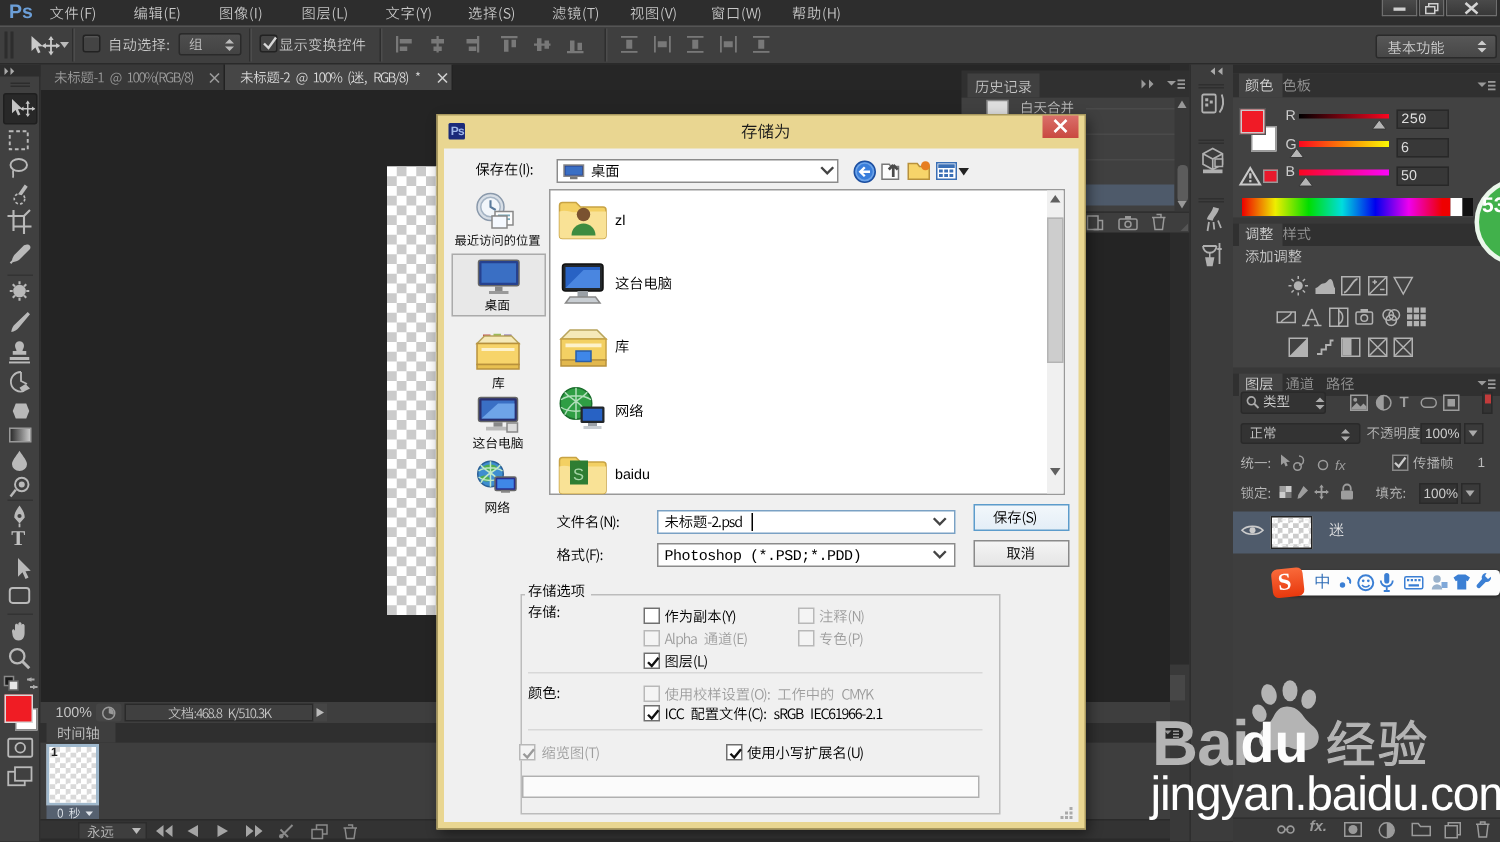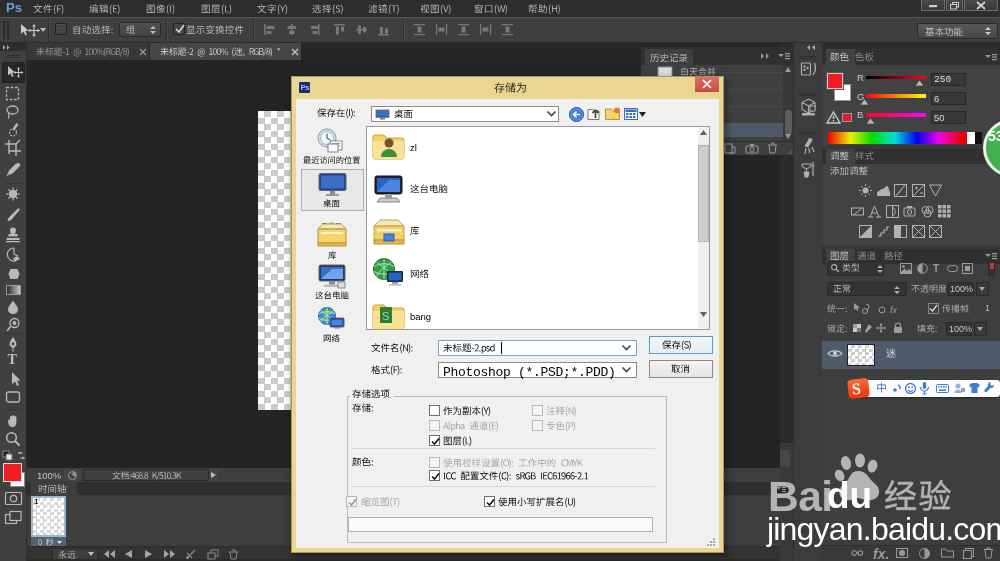--- a/index.html
+++ b/index.html
@@ -1164,21 +1164,21 @@
     <g fill="#b4b4b4" stroke="#b4b4b4" stroke-width="25">
       <use href="#g7ecf" transform="translate(0 29.04)scale(0.03300)"></use>
       <use href="#g9a8c" transform="translate(34.5 29.04)scale(0.03300)"></use>
     </g>
   </svg>
 <div class="a tx" style="left:767px;top:510.5px;font-size:32px;color:#ffffff;font-family:'Liberation Sans', sans-serif;font-weight:normal;letter-spacing:-0.8px;z-index:20">jingyan.baidu.com</div>
 <div class="a" style="left:822px;top:545px;width:178px;height:16px;background:#393939;border-top:1px solid #2f2f2f"></div>
 <svg class="t" style="left:851px;top:550px" width="13" height="6" viewBox="0 0 13 6">
     <path d="M1 3 a2.3 2.3 0 0 1 4.6 0 a2.3 2.3 0 0 1 -4.6 0 M7 3 a2.3 2.3 0 0 1 4.6 0 a2.3 2.3 0 0 1 -4.6 0 M5 3 h3" stroke="#9a9a9a" fill="none" stroke-width="1.1"></path>
   </svg>
-<div class="a tx" style="left:873px;top:546px;font-size:14px;color:#9a9a9a;font-family:'Liberation Sans', sans-serif;font-weight:bold;font-style:italic">fx.</div>
+<div class="a tx" style="left:873px;top:546px;font-size:10px;color:#9a9a9a;font-family:'Liberation Sans', sans-serif;font-weight:bold;font-style:italic">fx.</div>
 <svg class="t" style="left:896px;top:548px" width="12" height="10" viewBox="0 0 12 10">
     <rect x="0.5" y="0.5" width="11" height="9" fill="none" stroke="#9a9a9a"></rect>
     <circle cx="6" cy="5" r="3" fill="#9a9a9a"></circle>
   </svg>
 <svg class="t" style="left:919px;top:548px" width="11" height="11" viewBox="0 0 11 11">
     <circle cx="5.5" cy="5.5" r="5" fill="none" stroke="#9a9a9a"></circle>
     <path d="M5.5 0.5 a5 5 0 0 1 0 10 Z" fill="#9a9a9a"></path>
   </svg>
 <svg class="t" style="left:941px;top:548px" width="13" height="10" viewBox="0 0 13 10">
     <path d="M0.5 1 h4 l1.5 2 h6.5 v6 h-12 Z" fill="none" stroke="#9a9a9a"></path>
@@ -1396,21 +1396,21 @@
       <use href="#g7f51" transform="translate(0 8.36)scale(0.00950)"></use>
       <use href="#g7edc" transform="translate(9.5 8.36)scale(0.00950)"></use>
     </g>
   </svg>
 <svg class="t" style="left:372px;top:301px;z-index:53" width="33" height="31" viewBox="0 0 33 31">
     <path d="M1 6 a2 2 0 0 1 2 -2 H12 L15 7 H30 a2 2 0 0 1 2 2 V26 a2 2 0 0 1 -2 2 H3 a2 2 0 0 1 -2 -2 Z" fill="#f3d063" stroke="#c8a344"></path>
     <path d="M1 10 C6 8 10 12 15 10 H32 V26 a2 2 0 0 1 -2 2 H3 a2 2 0 0 1 -2 -2 Z" fill="#f9e296"></path>
     <rect x="8" y="6" width="12" height="16" fill="#2e7d32"></rect>
     <text x="10" y="19" font-size="11" fill="#a5d6a7" font-family="Liberation Sans">S</text>
   </svg>
-<div class="a tx" style="left:410px;top:312px;font-size:9.5px;color:#000;font-family:'Liberation Sans', sans-serif;font-weight:normal;z-index:53">bang</div>
+<div class="a tx" style="left:410px;top:312px;font-size:9.5px;color:#000;font-family:'Liberation Sans', sans-serif;font-weight:normal;z-index:53">baidu</div>
 <svg class="t" style="left:371px;top:343px;z-index:52" width="41.82" height="10.45" viewBox="0 0 41.82 10.45">
     <g fill="#000">
       <use href="#g6587" transform="translate(0 8.36)scale(0.00950)"></use>
       <use href="#g4ef6" transform="translate(9.5 8.36)scale(0.00950)"></use>
       <use href="#g540d" transform="translate(19 8.36)scale(0.00950)"></use>
       <use href="#g28" transform="translate(28.5 8.36)scale(0.00950)"></use>
       <use href="#g4e" transform="translate(31.17 8.36)scale(0.00950)"></use>
       <use href="#g29" transform="translate(36.97 8.36)scale(0.00950)"></use>
       <use href="#g3a" transform="translate(39.64 8.36)scale(0.00950)"></use>
     </g>
@@ -1437,21 +1437,21 @@
     <g fill="#000">
       <use href="#g683c" transform="translate(0 8.36)scale(0.00950)"></use>
       <use href="#g5f0f" transform="translate(9.5 8.36)scale(0.00950)"></use>
       <use href="#g28" transform="translate(19 8.36)scale(0.00950)"></use>
       <use href="#g46" transform="translate(21.67 8.36)scale(0.00950)"></use>
       <use href="#g29" transform="translate(26.08 8.36)scale(0.00950)"></use>
       <use href="#g3a" transform="translate(28.75 8.36)scale(0.00950)"></use>
     </g>
   </svg>
 <div class="a" style="left:438px;top:362px;width:199px;height:16px;background:#fff;border:1px solid #8b8b8b;z-index:52"></div>
-<div class="a tx" style="left:443px;top:366px;font-size:13px;color:#000;font-family:'Liberation Mono',monospace;font-weight:normal;letter-spacing:-0.3px;z-index:53">Photoshop (*.PSD;*.PDD)</div>
+<div class="a tx" style="left:443px;top:366px;font-size:10px;color:#000;font-family:'Liberation Mono',monospace;font-weight:normal;letter-spacing:-0.3px;z-index:53">Photoshop (*.PSD;*.PDD)</div>
 <svg class="t" style="left:622px;top:367px;z-index:53" width="9" height="6" viewBox="0 0 9 6">
     <path d="M0.5 0.5 L4.5 4.5 L8.5 0.5" fill="none" stroke="#444" stroke-width="1.6"></path>
   </svg>
 <div class="a" style="left:649px;top:336px;width:64px;height:18px;background:linear-gradient(#f2f7fb,#e4eef7);border:1px solid #5c9ccc;z-index:52"></div>
 <svg class="t" style="left:662px;top:340px;z-index:53" width="29.12" height="10.45" viewBox="0 0 29.12 10.45">
     <g fill="#000">
       <use href="#g4fdd" transform="translate(0 8.36)scale(0.00950)"></use>
       <use href="#g5b58" transform="translate(9.5 8.36)scale(0.00950)"></use>
       <use href="#g28" transform="translate(19 8.36)scale(0.00950)"></use>
       <use href="#g53" transform="translate(21.67 8.36)scale(0.00950)"></use>

